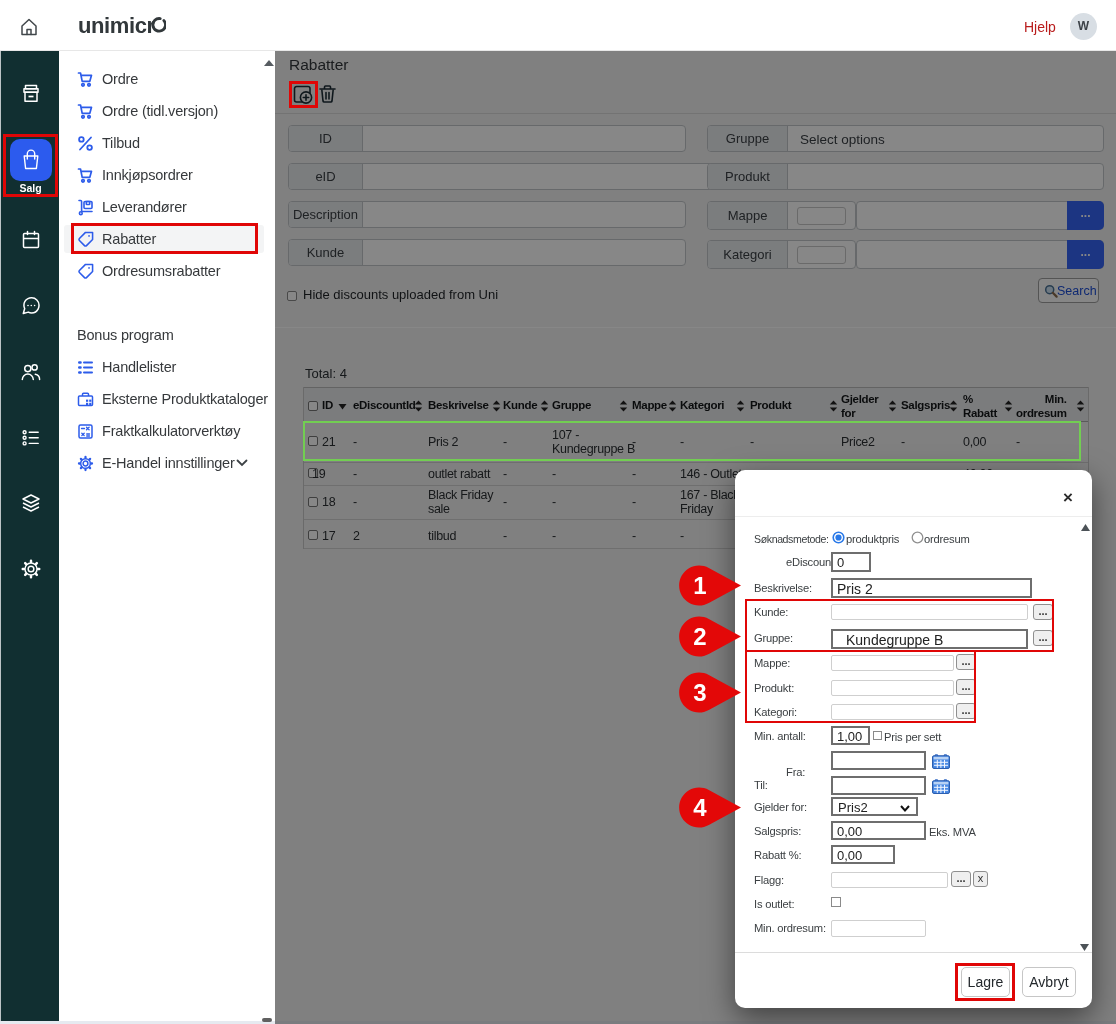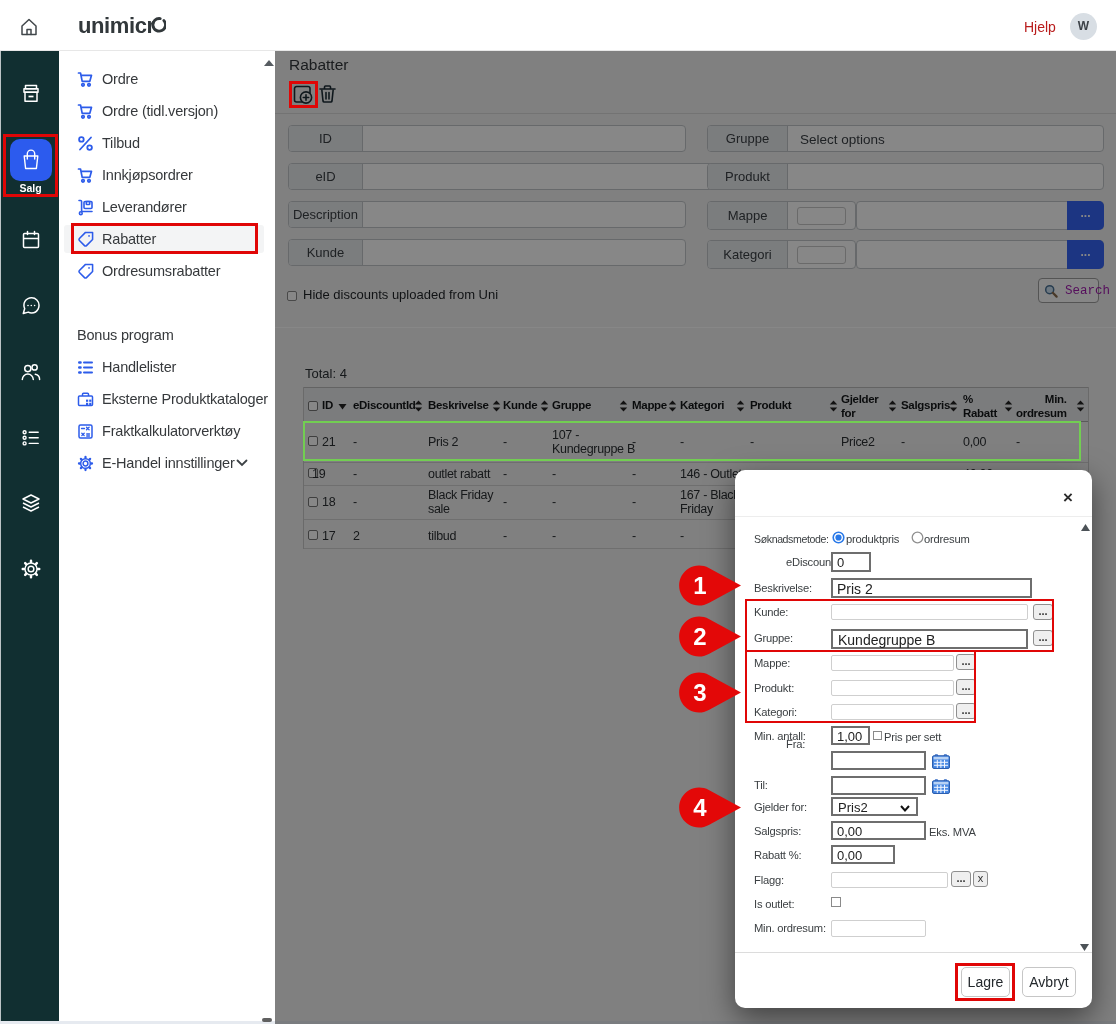--- a/index.html
+++ b/index.html
@@ -289,21 +289,21 @@
   <div style="position:absolute;left:792px;top:189px;width:37px;height:29px;background:#3565f5;border-radius:0 5px 5px 0;color:#fff;font-size:12px;font-weight:700;text-align:center;line-height:25px;">...</div>
 
   <div style="position:absolute;left:12px;top:240px;width:10px;height:10px;border:1px solid #8a8a8a;background:#fff;border-radius:2px;"></div>
   <div class="t" style="left:28px;top:236px;font-size:13px;font-weight:400;color:#1f2327;">Hide discounts uploaded from Uni</div>
 
   <div style="position:absolute;left:763px;top:227px;width:61px;height:25px;background:#fdfdfd;border:1px solid #9f9f9f;border-radius:4px;">
     <svg style="position:absolute;left:5px;top:5px" width="14" height="14" viewBox="0 0 14 14">
         <circle cx="5.7" cy="5.7" r="4" fill="#cfe3f3" stroke="#4a7296" stroke-width="1.5"></circle>
         <path d="M8.8 8.8 L12.6 12.6" stroke="#8a6d4e" stroke-width="2.2" stroke-linecap="round"></path>
       </svg>
-    <div style="position:absolute;left:26px;top:5px;font-size:12.5px;color:#a21caf;font-family:Liberation Mono, monospace;">Search</div>
+    <div style="position:absolute;left:18px;top:5px;font-size:12.5px;color:#1d4ed8;">Search</div>
   </div>
 
   <div style="position:absolute;left:0;top:276px;width:841px;height:1px;background:#ffffff"></div>
 
   <div class="t" style="left:30px;top:315px;font-size:13px;color:#2b3034;">Total: 4</div>
 
   <div style="position:absolute;left:29px;top:336px;width:784px;height:35px;background:#e9eaec;border-top:1px solid #bbb;border-bottom:1px solid #aaa;"></div>
 
   <div class="cbx" style="left:33px;top:350px;"></div>
   <div class="th" style="left:47px;top:348px;">ID</div>
@@ -448,41 +448,41 @@
   <div class="inp-d" style="left:96px;top:82px;width:40px;height:20px;padding:1px 0 0 4px;">0</div>
 
   <div class="lbl" style="top:112px;">Beskrivelse:</div>
   <div class="inp-d" style="left:96px;top:108px;width:201px;height:20px;padding:1px 0 0 4px;font-size:14px;">Pris 2</div>
 
   <div class="lbl" style="top:136px;">Kunde:</div>
   <div class="inp-l" style="left:96px;top:134px;width:197px;height:16px;"></div>
   <div class="dots" style="left:298px;top:134px;">...</div>
 
   <div class="lbl" style="top:162px;">Gruppe:</div>
-  <div class="inp-d" style="left:96px;top:159px;width:197px;height:20px;padding:1px 0 0 5px;font-size:14px;">Kundegruppe B</div>
+  <div class="inp-d" style="left:96px;top:159px;width:197px;height:20px;padding:1px 0 0 13px;font-size:14px;">Kundegruppe B</div>
   <div class="dots" style="left:298px;top:160px;">...</div>
 
   <div class="lbl" style="top:187px;">Mappe:</div>
   <div class="inp-l" style="left:96px;top:185px;width:123px;height:16px;"></div>
   <div class="dots" style="left:221px;top:184px;">...</div>
 
   <div class="lbl" style="top:212px;">Produkt:</div>
   <div class="inp-l" style="left:96px;top:210px;width:123px;height:16px;"></div>
   <div class="dots" style="left:221px;top:209px;">...</div>
 
   <div class="lbl" style="top:236px;">Kategori:</div>
   <div class="inp-l" style="left:96px;top:234px;width:123px;height:16px;"></div>
   <div class="dots" style="left:221px;top:233px;">...</div>
 
   <div class="lbl" style="top:260px;">Min. antall:</div>
   <div class="inp-d" style="left:96px;top:256px;width:39px;height:19px;padding:1px 0 0 4px;">1,00</div>
   <div style="position:absolute;left:138px;top:261px;width:9px;height:9px;border:1px solid #8a8a8a;background:#fff;"></div>
   <div class="lbl" style="left:149px;top:261px;">Pris per sett</div>
 
-  <div class="lbl" style="top:268px;padding-left:32px;">Fra:</div>
+  <div class="lbl" style="top:296px;padding-left:32px;">Fra:</div>
   <div class="inp-d" style="left:96px;top:281px;width:95px;height:19px;"></div>
   <svg style="position:absolute;left:197px;top:284px" width="18" height="15" viewBox="0 0 18 15">
       <rect x="3.2" y="0.4" width="2.4" height="3" rx="0.7" fill="#9dc0ef" stroke="#2f66c0" stroke-width="0.8"></rect>
       <rect x="12.2" y="0.4" width="2.4" height="3" rx="0.7" fill="#9dc0ef" stroke="#2f66c0" stroke-width="0.8"></rect>
       <rect x="0.6" y="1.8" width="16.8" height="12.6" rx="1.2" fill="#4d8ce5" stroke="#1d52a8" stroke-width="1"></rect>
       <rect x="1.6" y="2.8" width="14.8" height="2.6" fill="#b8d2f4"></rect>
       <g stroke="#f4f8ff" stroke-width="1">
         <path d="M2 8.3 h14 M2 11.3 h14"></path>
         <path d="M5.3 5.9 v8 M8.9 5.9 v8 M12.5 5.9 v8"></path>
       </g>

